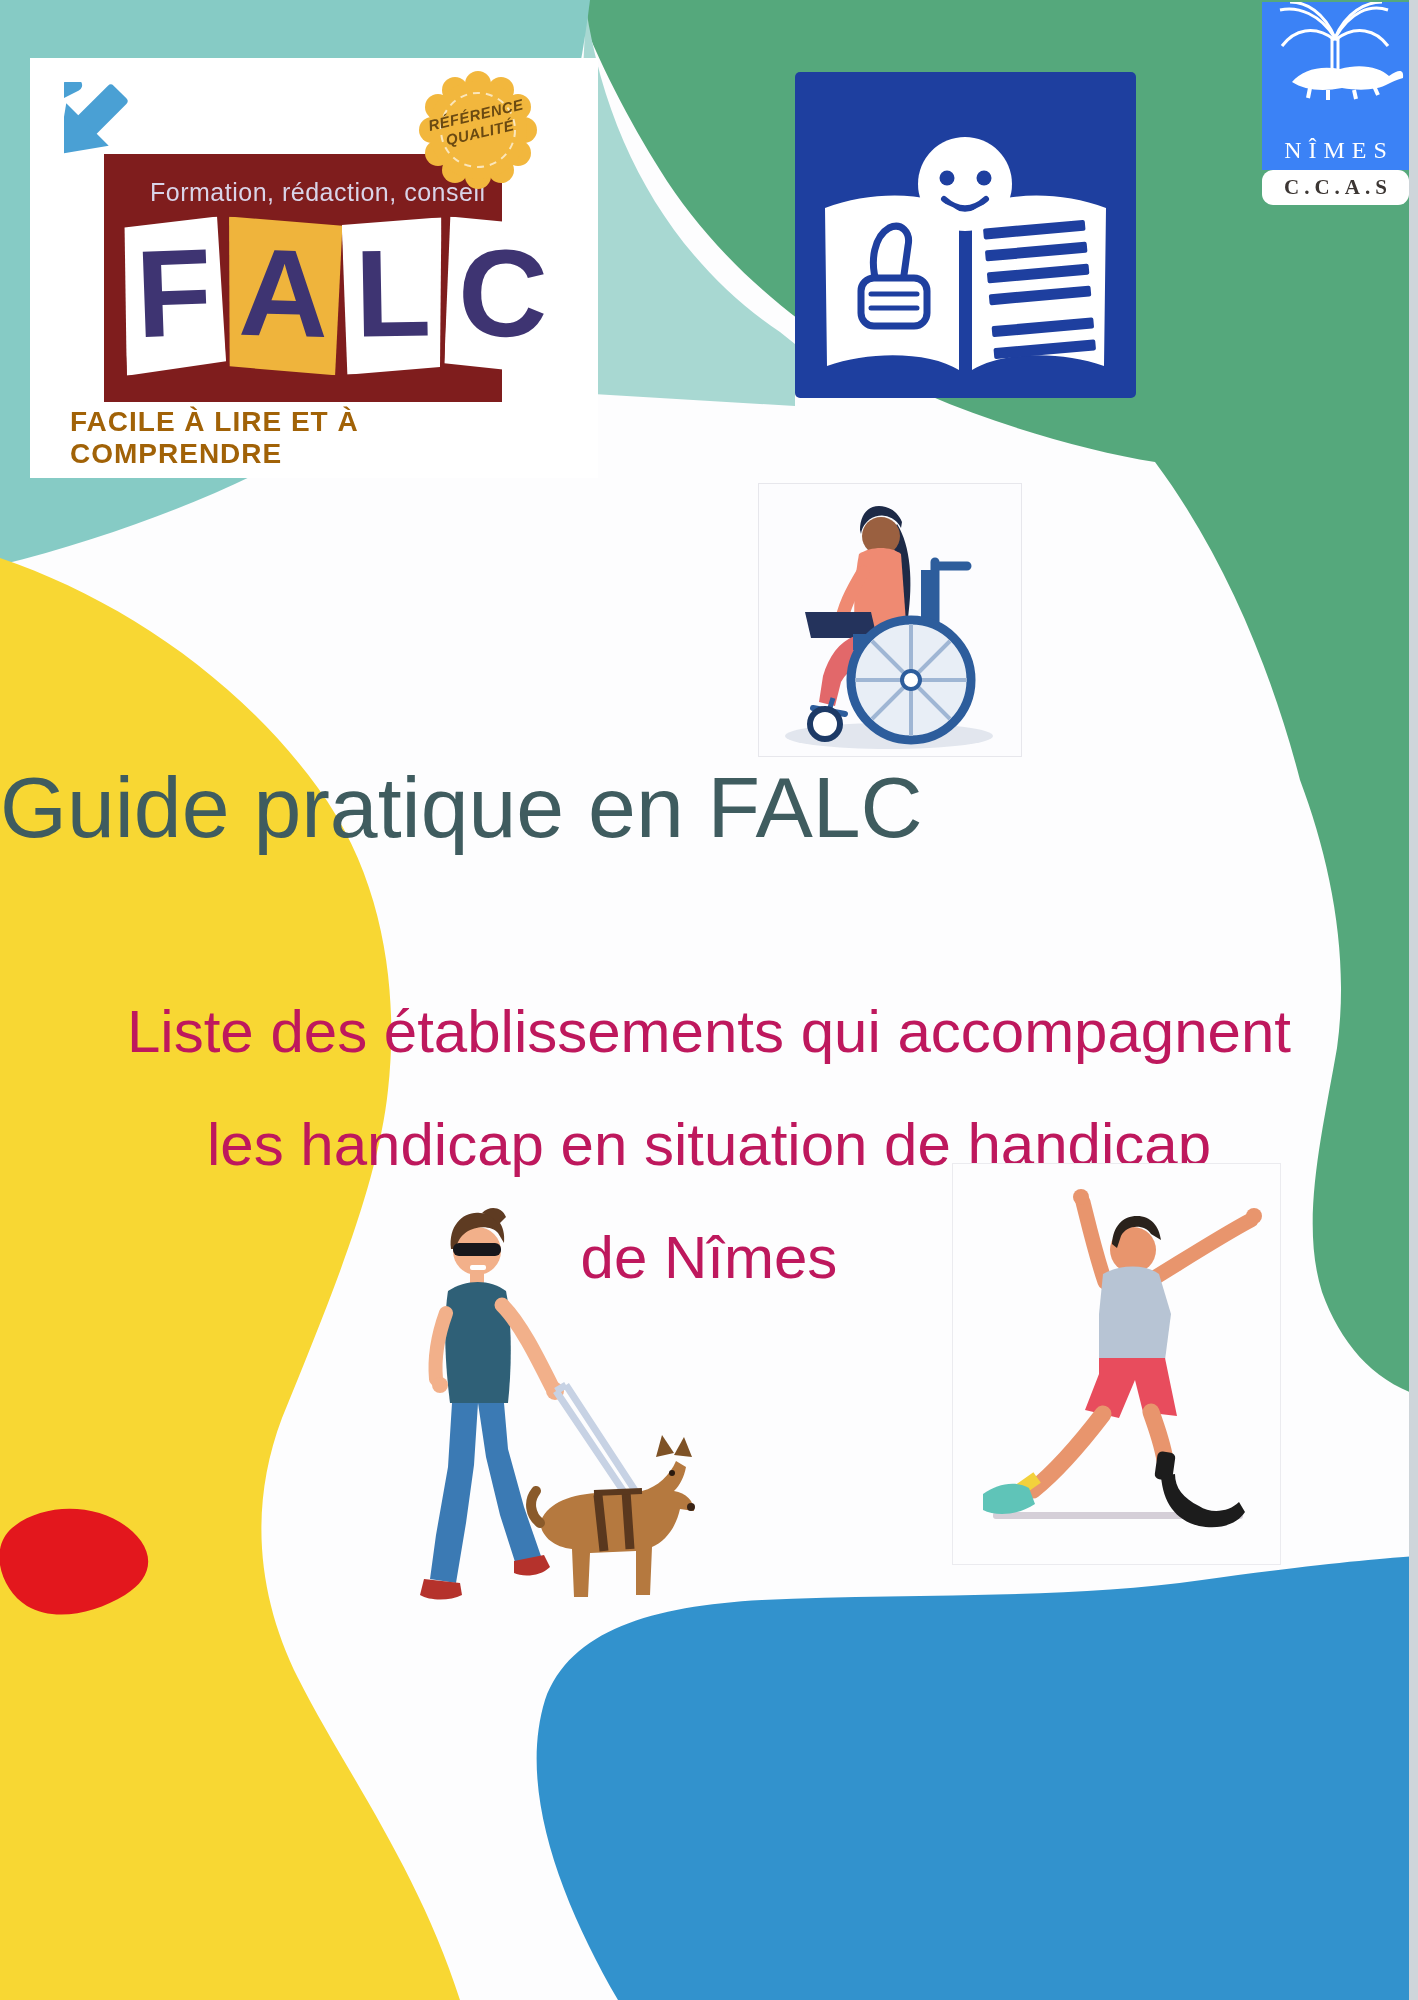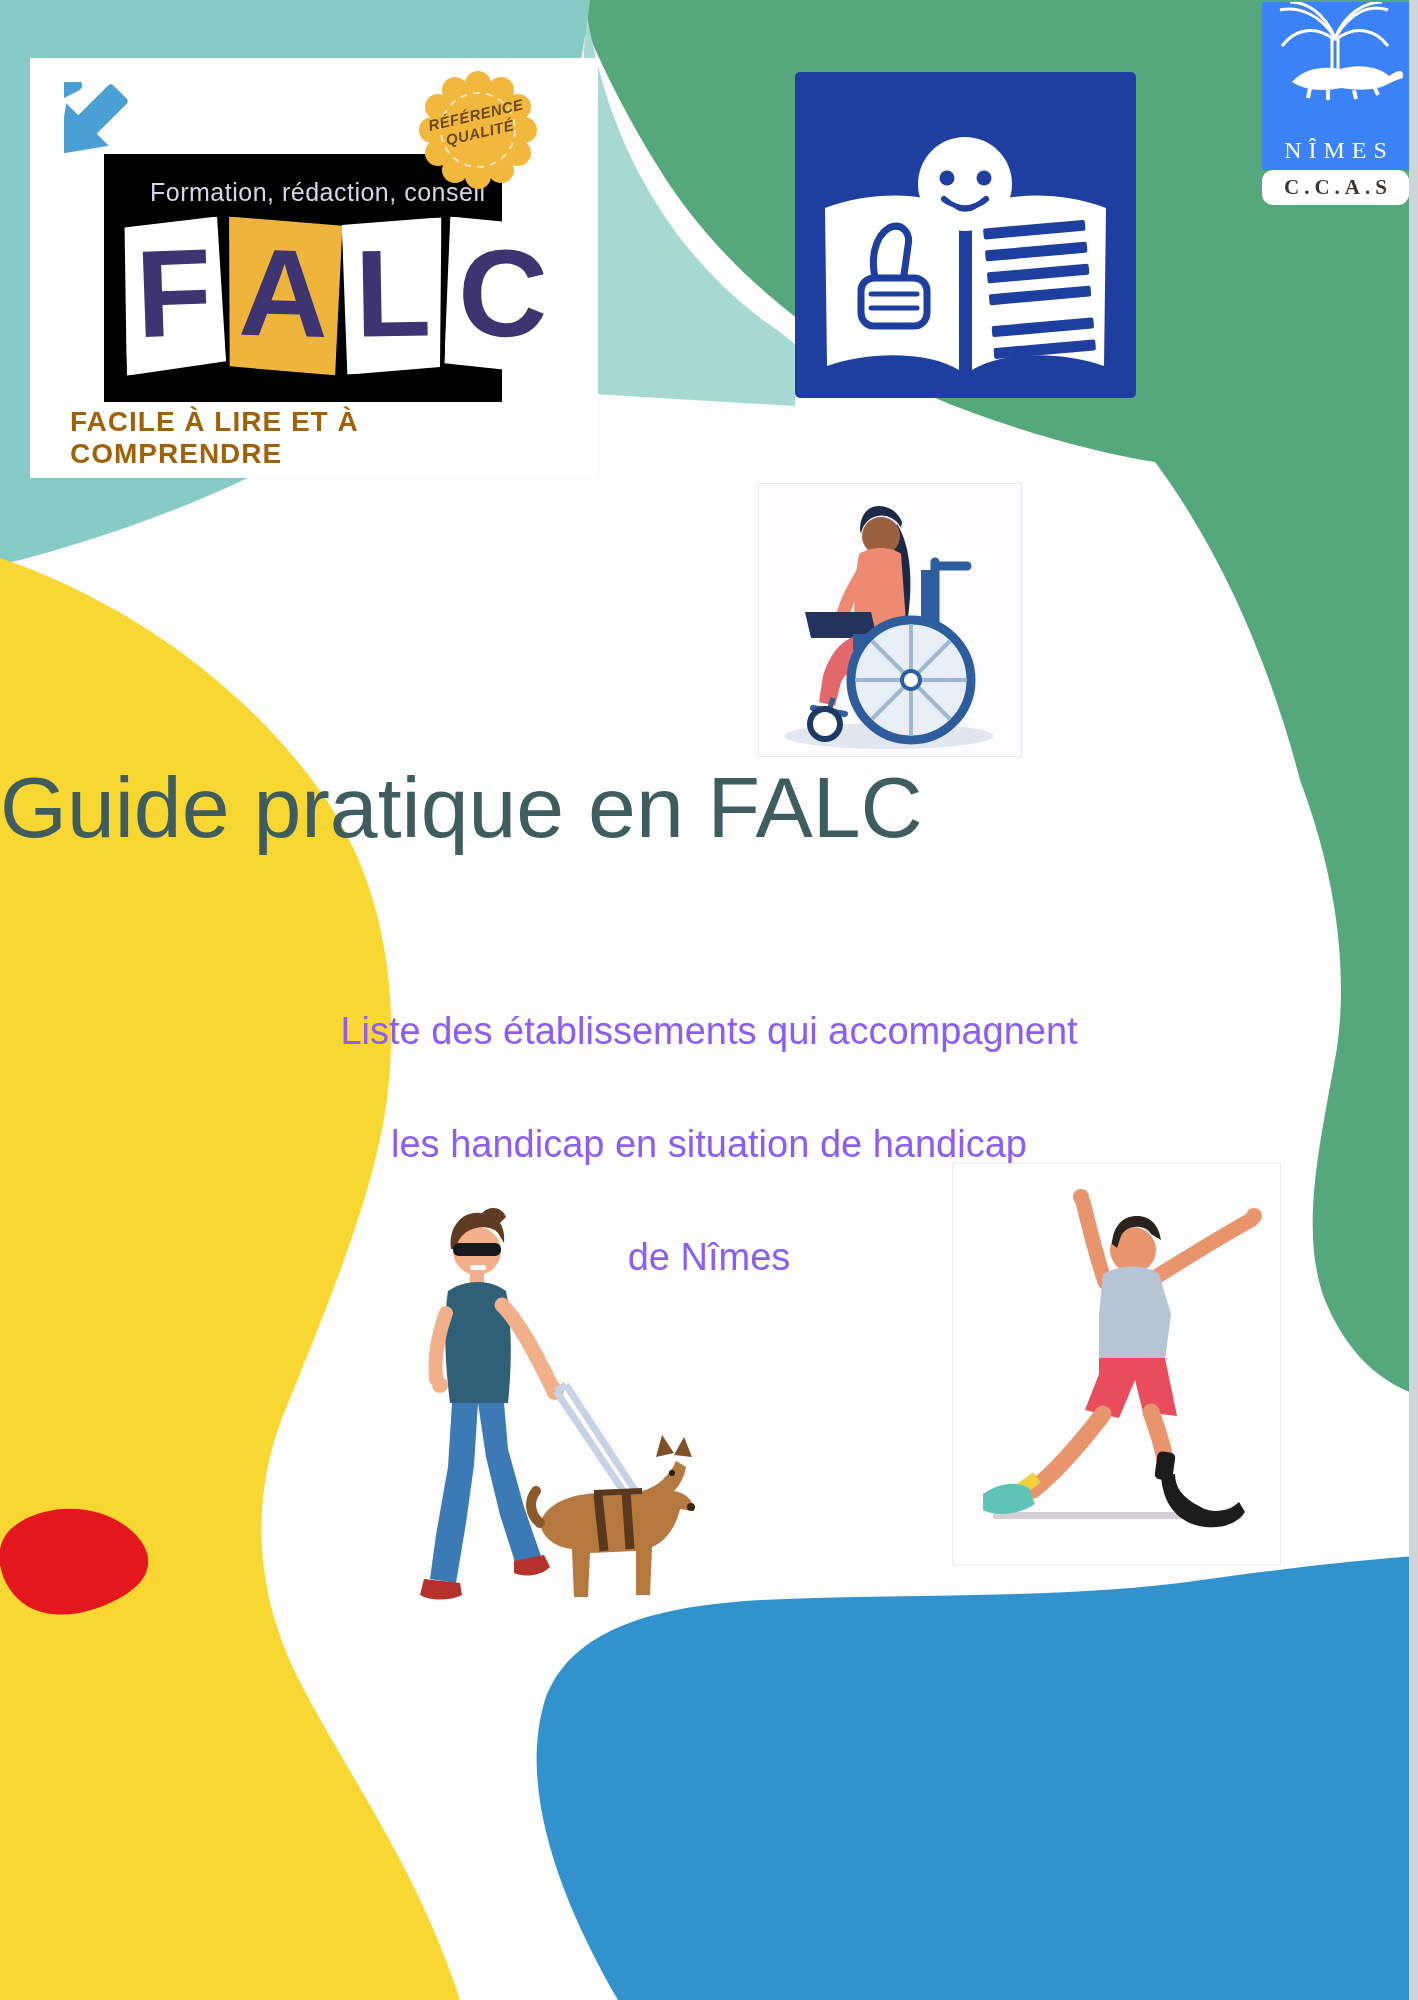--- a/index.html
+++ b/index.html
@@ -9,21 +9,21 @@
   }
   .abs{position:absolute;}
   svg{display:block;}
 
   
   .bg-svg{position:absolute;left:0;top:0;width:1418px;height:2000px;}
 
   
   .falc-card{left:30px;top:58px;width:568px;height:420px;background:#ffffff;}
   .falc-arrow{left:34px;top:24px;width:118px;height:118px;}
-  .falc-purple{left:74px;top:96px;width:398px;height:248px;background:#000000;}
+  .falc-purple{left:74px;top:96px;width:398px;height:248px;background:#7f1d1d;}
   .falc-tagline-top{position:absolute;left:46px;top:24px;font-size:25px;color:#d9d4e8;letter-spacing:0.5px;}
   .falc-letters{position:absolute;left:20px;top:64px;display:flex;gap:3px;}
   .falc-letter{
     display:block;height:156px;line-height:150px;padding:0 12px;
     font-size:124px;font-weight:800;color:#3e3472;background:#ffffff;
   }
   .falc-letter.l0{transform:rotate(-2deg);clip-path:polygon(3% 5%,96% 0%,100% 93%,0% 100%);}
   .falc-letter.l1{background:#efb43c;transform:rotate(1.5deg);clip-path:polygon(0% 0%,100% 4%,97% 100%,4% 96%);}
   .falc-letter.l2{transform:rotate(-1deg);clip-path:polygon(0% 4%,100% 0%,96% 96%,3% 100%);}
   .falc-letter.l3{transform:rotate(1.5deg);clip-path:polygon(2% 0%,100% 5%,100% 100%,0% 94%);}
@@ -60,21 +60,21 @@
   .athlete-card{left:952px;top:1163px;width:327px;height:400px;background:#fdfdfe;border:1px solid #ebebef;}
   .guide-dog{left:390px;top:1205px;width:330px;height:435px;}
 
   
   .title{
     left:0;top:752px;width:1418px;text-align:left;
     font-size:86px;font-weight:400;color:#3f5c5f;line-height:110px;
   }
   .subtitle{
     left:0;top:975px;width:1418px;text-align:center;
-    font-size:38px;font-weight:400;color:#8b5cf6;line-height:113px;
+    font-size:60px;font-weight:400;color:#be185d;line-height:113px;
   }
 </style>
 </head>
 <body>
 
 <div class="page">
 
   <svg class="bg-svg" viewBox="0 0 1418 2000" preserveAspectRatio="none">
     <path fill="#55a87c" d="M575,0 L1418,0 L1418,1395 C1372,1380 1340,1342 1322,1292 C1300,1222 1322,1135 1337,1048 C1350,955 1330,860 1300,780 C1272,672 1225,556 1155,462 C1092,452 1005,428 928,395 C818,348 718,264 660,170 C630,122 598,62 575,0 Z"></path>
     <path fill="#a8d8d2" d="M586,8 C606,140 670,258 780,332 L795,344 L795,406 L560,392 C572,290 580,140 586,8 Z"></path>

